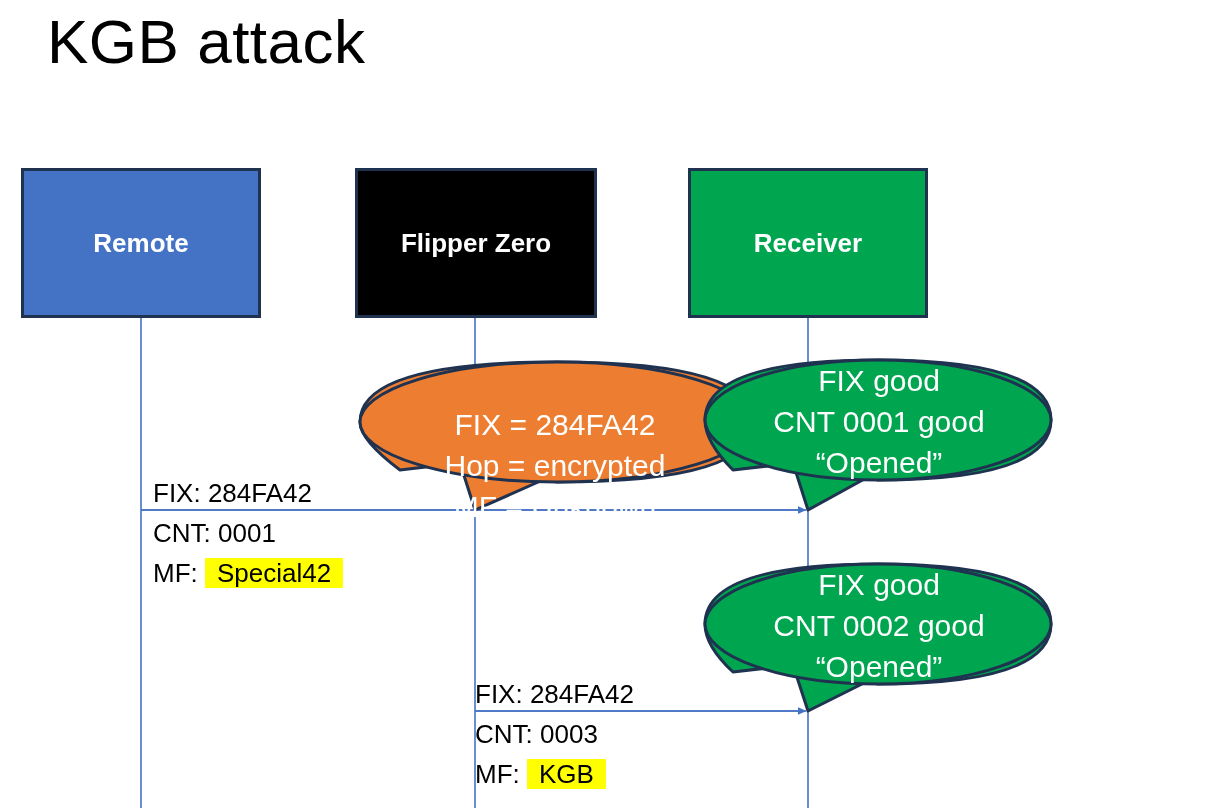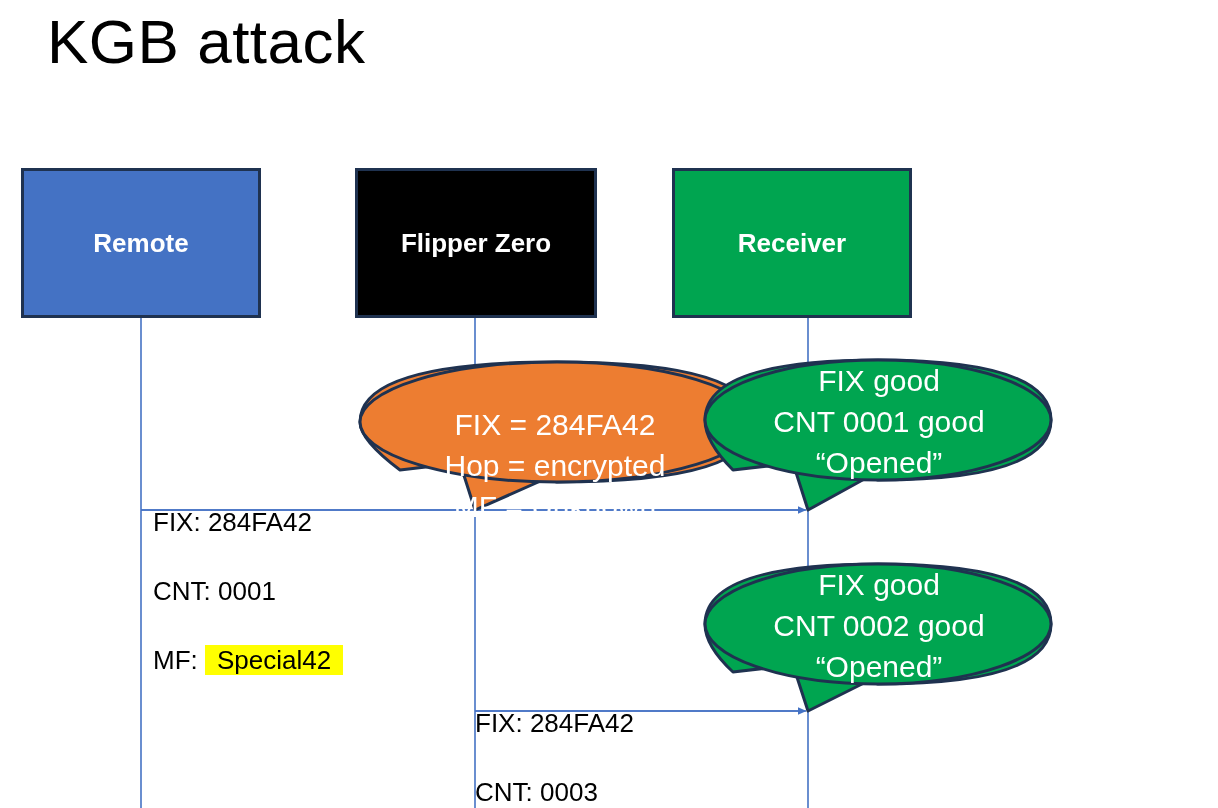--- a/index.html
+++ b/index.html
@@ -50,21 +50,21 @@
     border: 3px solid #1F3250;
     display: flex;
     align-items: center;
     justify-content: center;
     color: #ffffff;
     font-size: 26px;
     font-weight: 700;
   }
   .actor-remote   { left: 21px;  top: 168px; width: 240px; height: 150px; background: #4472C4; }
   .actor-flipper  { left: 355px; top: 168px; width: 242px; height: 150px; background: #000000; }
-  .actor-receiver { left: 672px; top: 168px; width: 240px; height: 150px; background: #00A550; }
+  .actor-receiver { left: 688px; top: 168px; width: 240px; height: 150px; background: #00A550; }
 
   
   .callout-text {
     position: absolute;
     color: #ffffff;
     font-size: 30px;
     line-height: 41px;
     text-align: center;
     white-space: nowrap;
     pointer-events: none;
@@ -74,21 +74,21 @@
   .callout-text-green2 { left: 707px; top: 564px; width: 344px; }
 
   
   .msg-label {
     position: absolute;
     color: #000000;
     font-size: 26px;
     line-height: 40px;
     white-space: nowrap;
   }
-  .msg-label .line { display: block; margin-top: 29px; }
+  .msg-label .line { display: block; }
   .msg1 { left: 153px; top: 473px; }
   .msg2 { left: 475px; top: 674px; }
 
   .hl {
     background: #FFFF00;
     padding: 0 12px;
   }
 </style>
 </head>
 <body>

